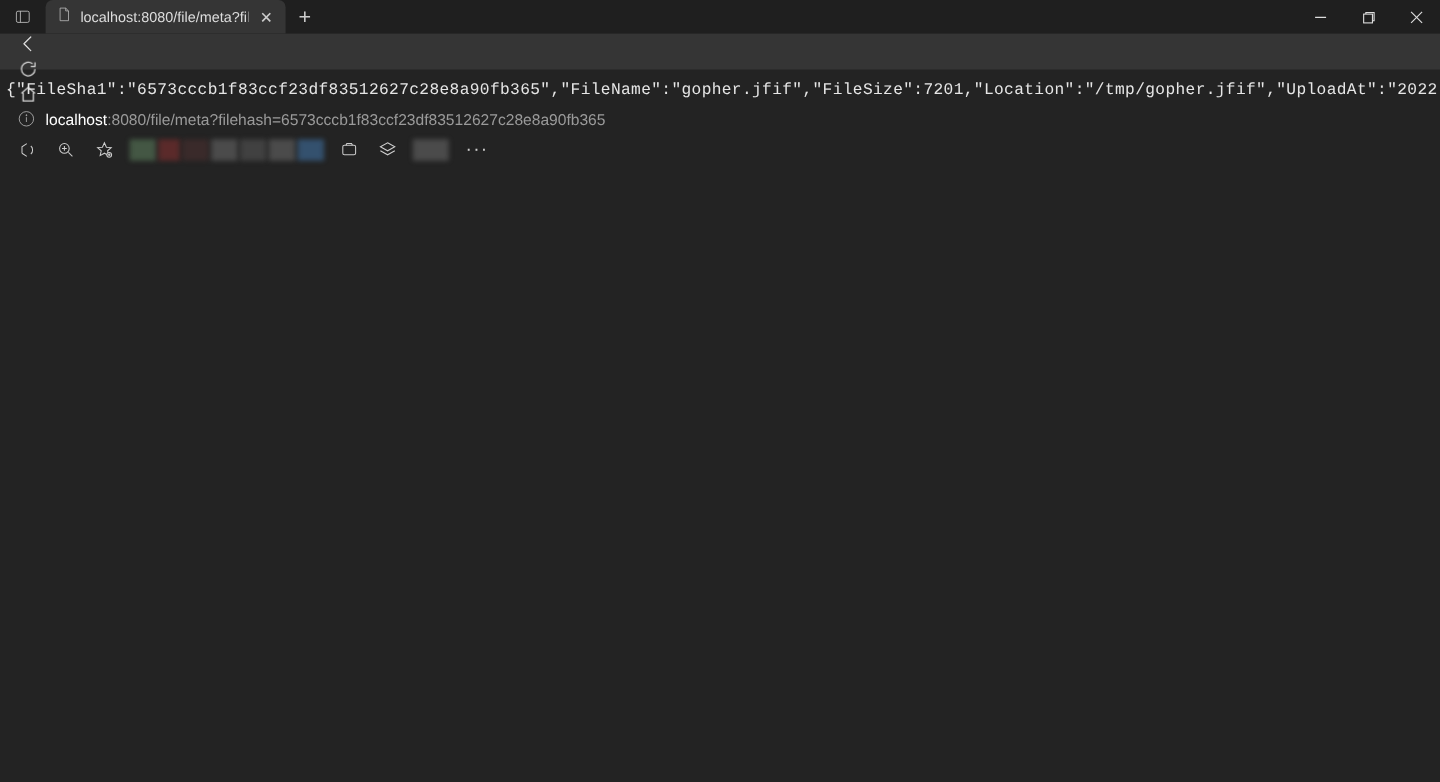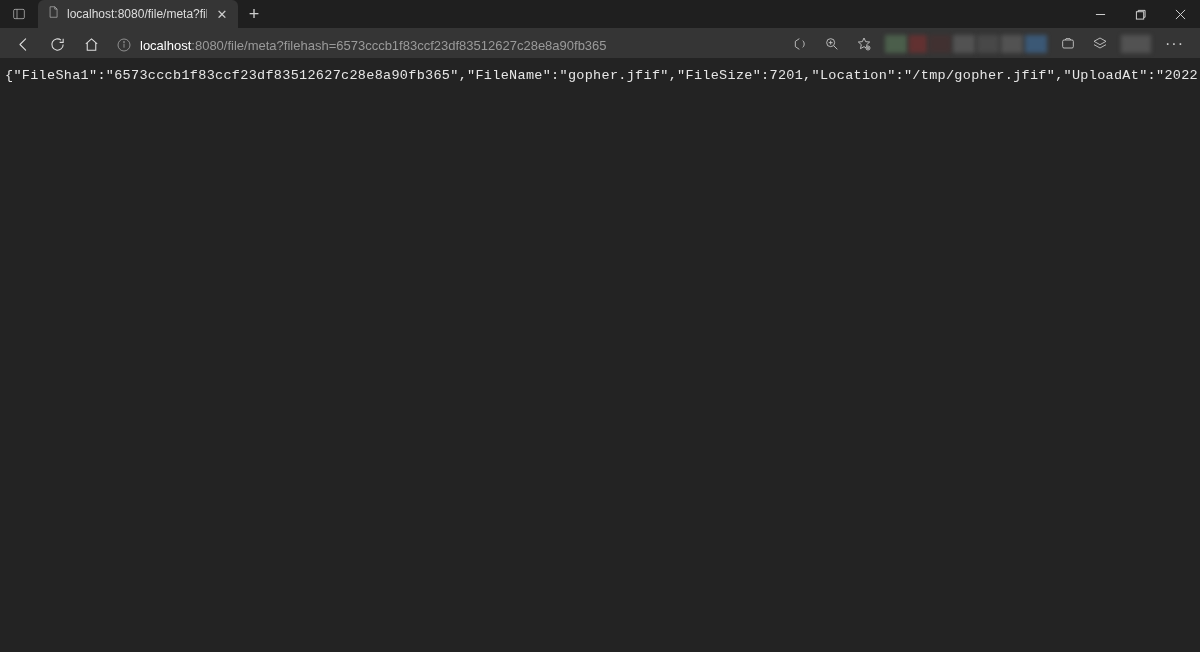--- a/index.html
+++ b/index.html
@@ -95,23 +95,24 @@
     .win-btn svg {
       width: 11px;
       height: 11px;
       stroke: #ddd;
       fill: none;
     }
     .toolbar {
       height: 30px;
       background: #353535;
       display: flex;
-      align-items: flex-end;
+      align-items: flex-start;
       padding: 0 8px;
       gap: 4px;
+      flex-direction: column;
     }
     .nav-btn {
       width: 30px;
       height: 28px;
       display: flex;
       align-items: center;
       justify-content: center;
       cursor: pointer;
     }
     .nav-btn svg {

